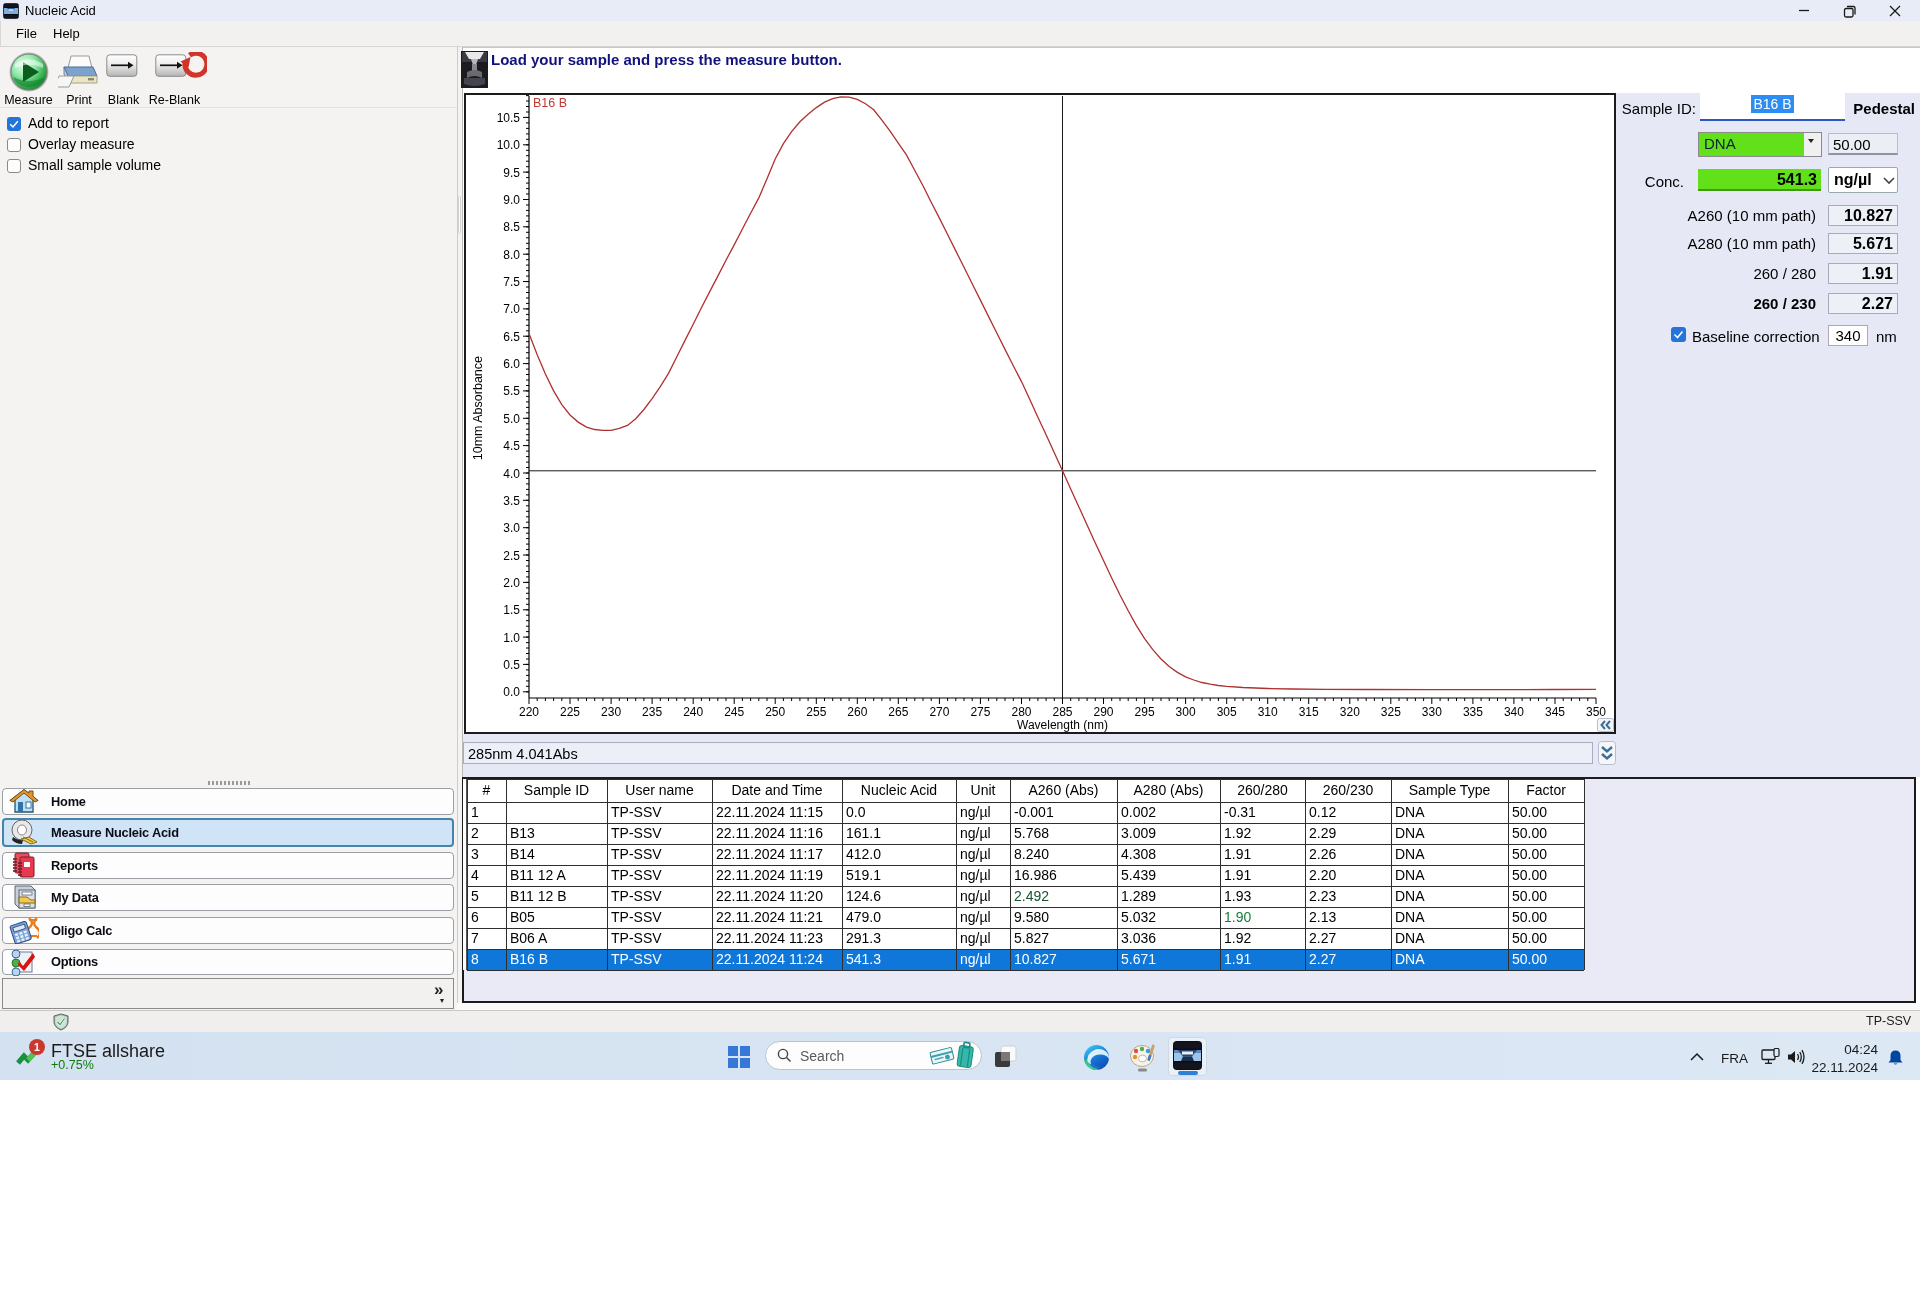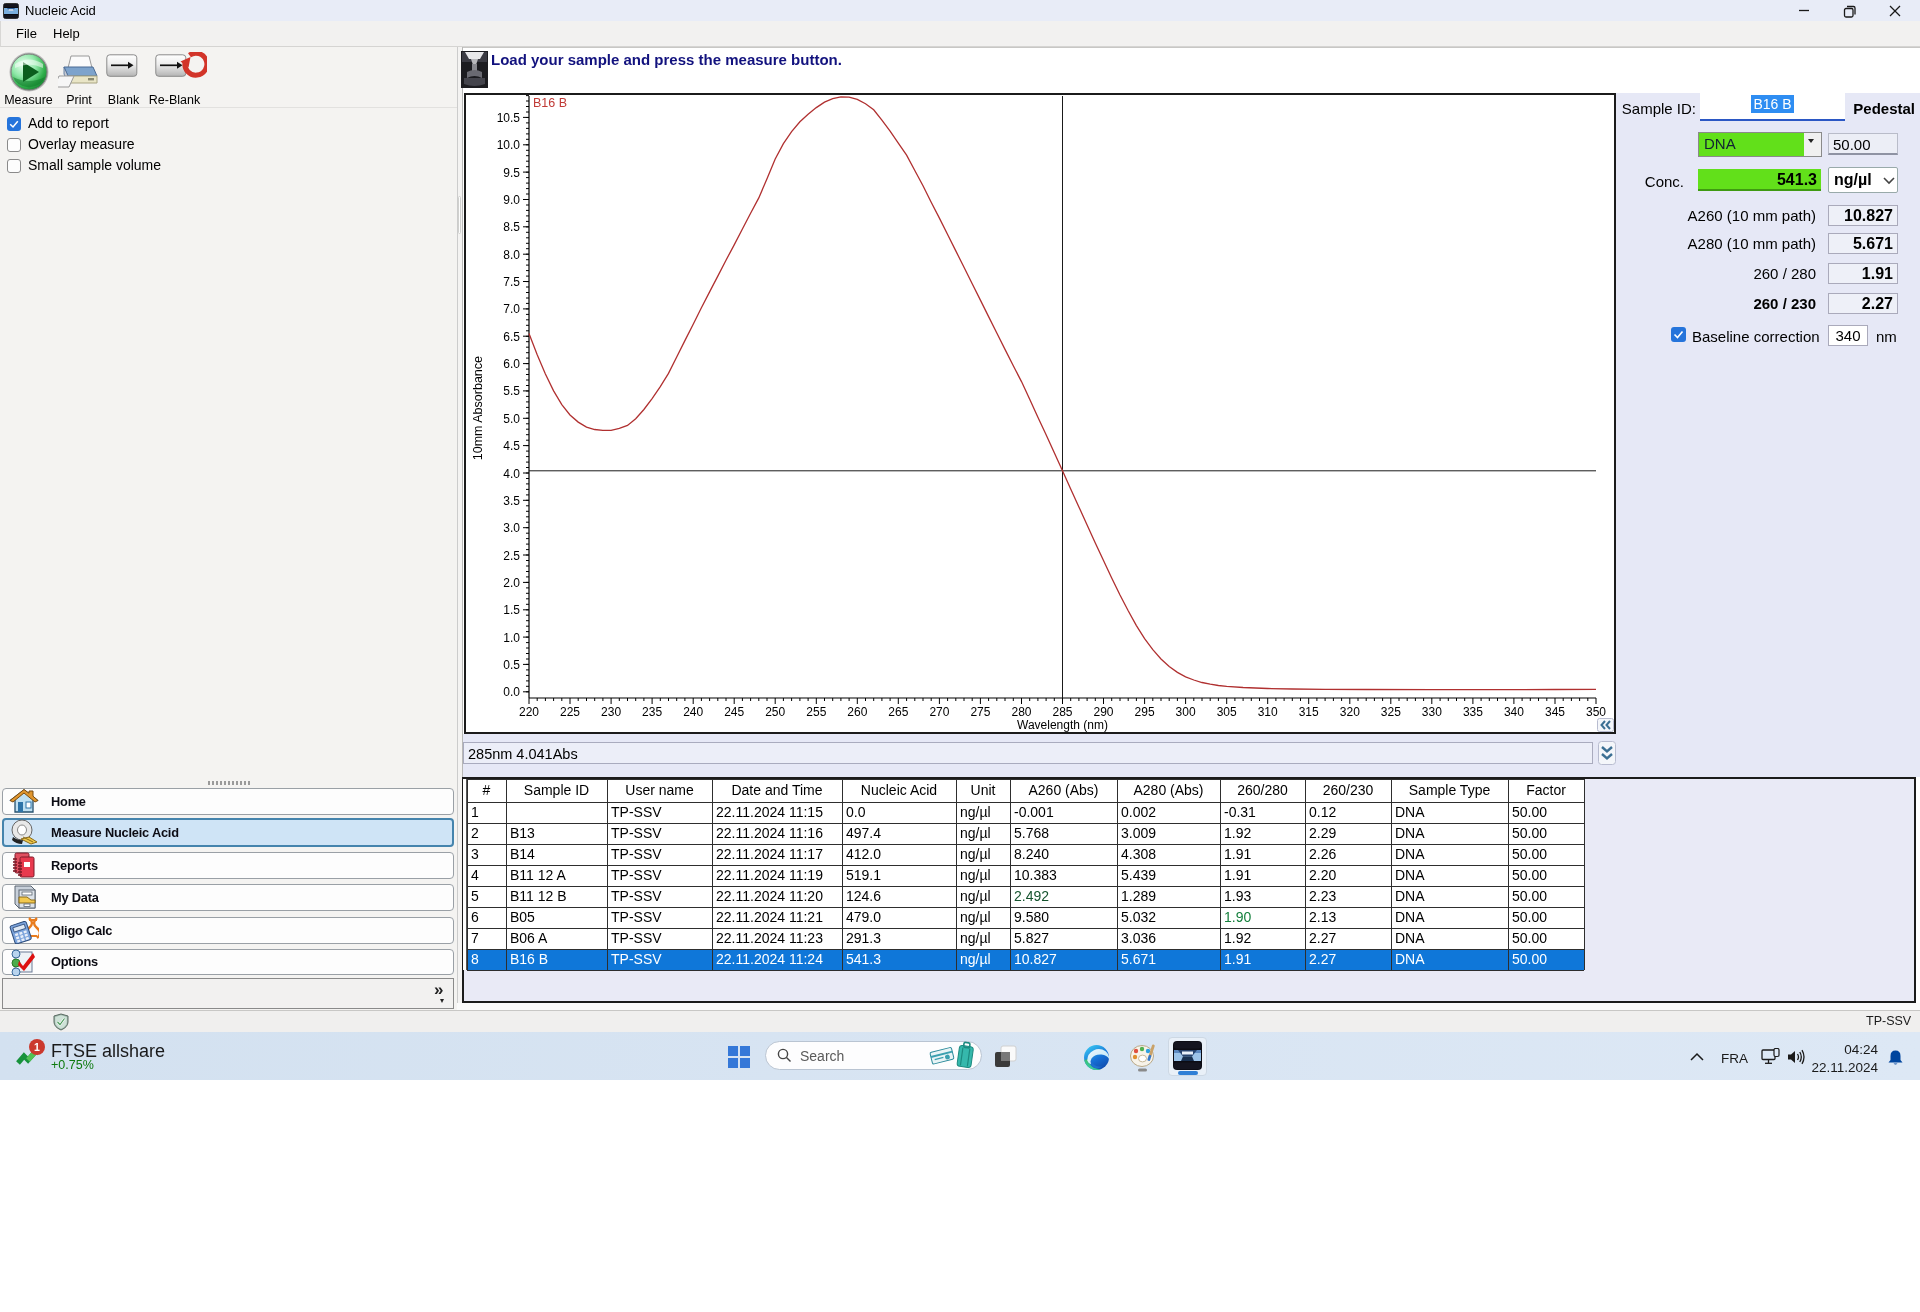--- a/index.html
+++ b/index.html
@@ -578,21 +578,21 @@
 <div style="position:absolute;left:1014px;top:802px;width:101px;height:21px;line-height:21px;font-size:14px;color:#000;white-space:nowrap;overflow:hidden">-0.001</div>
 <div style="position:absolute;left:1121px;top:802px;width:97px;height:21px;line-height:21px;font-size:14px;color:#000;white-space:nowrap;overflow:hidden">0.002</div>
 <div style="position:absolute;left:1224px;top:802px;width:79px;height:21px;line-height:21px;font-size:14px;color:#000;white-space:nowrap;overflow:hidden">-0.31</div>
 <div style="position:absolute;left:1309px;top:802px;width:80px;height:21px;line-height:21px;font-size:14px;color:#000;white-space:nowrap;overflow:hidden">0.12</div>
 <div style="position:absolute;left:1395px;top:802px;width:111px;height:21px;line-height:21px;font-size:14px;color:#000;white-space:nowrap;overflow:hidden">DNA</div>
 <div style="position:absolute;left:1512px;top:802px;width:70px;height:21px;line-height:21px;font-size:14px;color:#000;white-space:nowrap;overflow:hidden">50.00</div>
 <div style="position:absolute;left:471px;top:823px;width:33px;height:21px;line-height:21px;font-size:14px;color:#000;white-space:nowrap;overflow:hidden">2</div>
 <div style="position:absolute;left:510px;top:823px;width:95px;height:21px;line-height:21px;font-size:14px;color:#000;white-space:nowrap;overflow:hidden">B13</div>
 <div style="position:absolute;left:611px;top:823px;width:99px;height:21px;line-height:21px;font-size:14px;color:#000;white-space:nowrap;overflow:hidden">TP-SSV</div>
 <div style="position:absolute;left:716px;top:823px;width:124px;height:21px;line-height:21px;font-size:14px;color:#000;white-space:nowrap;overflow:hidden">22.11.2024 11:16</div>
-<div style="position:absolute;left:846px;top:823px;width:108px;height:21px;line-height:21px;font-size:14px;color:#000;white-space:nowrap;overflow:hidden">497.4</div>
+<div style="position:absolute;left:846px;top:823px;width:108px;height:21px;line-height:21px;font-size:14px;color:#000;white-space:nowrap;overflow:hidden">161.1</div>
 <div style="position:absolute;left:960px;top:823px;width:48px;height:21px;line-height:21px;font-size:14px;color:#000;white-space:nowrap;overflow:hidden">ng/µl</div>
 <div style="position:absolute;left:1014px;top:823px;width:101px;height:21px;line-height:21px;font-size:14px;color:#000;white-space:nowrap;overflow:hidden">5.768</div>
 <div style="position:absolute;left:1121px;top:823px;width:97px;height:21px;line-height:21px;font-size:14px;color:#000;white-space:nowrap;overflow:hidden">3.009</div>
 <div style="position:absolute;left:1224px;top:823px;width:79px;height:21px;line-height:21px;font-size:14px;color:#000;white-space:nowrap;overflow:hidden">1.92</div>
 <div style="position:absolute;left:1309px;top:823px;width:80px;height:21px;line-height:21px;font-size:14px;color:#000;white-space:nowrap;overflow:hidden">2.29</div>
 <div style="position:absolute;left:1395px;top:823px;width:111px;height:21px;line-height:21px;font-size:14px;color:#000;white-space:nowrap;overflow:hidden">DNA</div>
 <div style="position:absolute;left:1512px;top:823px;width:70px;height:21px;line-height:21px;font-size:14px;color:#000;white-space:nowrap;overflow:hidden">50.00</div>
 <div style="position:absolute;left:471px;top:844px;width:33px;height:21px;line-height:21px;font-size:14px;color:#000;white-space:nowrap;overflow:hidden">3</div>
 <div style="position:absolute;left:510px;top:844px;width:95px;height:21px;line-height:21px;font-size:14px;color:#000;white-space:nowrap;overflow:hidden">B14</div>
 <div style="position:absolute;left:611px;top:844px;width:99px;height:21px;line-height:21px;font-size:14px;color:#000;white-space:nowrap;overflow:hidden">TP-SSV</div>
@@ -604,21 +604,21 @@
 <div style="position:absolute;left:1224px;top:844px;width:79px;height:21px;line-height:21px;font-size:14px;color:#000;white-space:nowrap;overflow:hidden">1.91</div>
 <div style="position:absolute;left:1309px;top:844px;width:80px;height:21px;line-height:21px;font-size:14px;color:#000;white-space:nowrap;overflow:hidden">2.26</div>
 <div style="position:absolute;left:1395px;top:844px;width:111px;height:21px;line-height:21px;font-size:14px;color:#000;white-space:nowrap;overflow:hidden">DNA</div>
 <div style="position:absolute;left:1512px;top:844px;width:70px;height:21px;line-height:21px;font-size:14px;color:#000;white-space:nowrap;overflow:hidden">50.00</div>
 <div style="position:absolute;left:471px;top:865px;width:33px;height:21px;line-height:21px;font-size:14px;color:#000;white-space:nowrap;overflow:hidden">4</div>
 <div style="position:absolute;left:510px;top:865px;width:95px;height:21px;line-height:21px;font-size:14px;color:#000;white-space:nowrap;overflow:hidden">B11 12 A</div>
 <div style="position:absolute;left:611px;top:865px;width:99px;height:21px;line-height:21px;font-size:14px;color:#000;white-space:nowrap;overflow:hidden">TP-SSV</div>
 <div style="position:absolute;left:716px;top:865px;width:124px;height:21px;line-height:21px;font-size:14px;color:#000;white-space:nowrap;overflow:hidden">22.11.2024 11:19</div>
 <div style="position:absolute;left:846px;top:865px;width:108px;height:21px;line-height:21px;font-size:14px;color:#000;white-space:nowrap;overflow:hidden">519.1</div>
 <div style="position:absolute;left:960px;top:865px;width:48px;height:21px;line-height:21px;font-size:14px;color:#000;white-space:nowrap;overflow:hidden">ng/µl</div>
-<div style="position:absolute;left:1014px;top:865px;width:101px;height:21px;line-height:21px;font-size:14px;color:#000;white-space:nowrap;overflow:hidden">10.383</div>
+<div style="position:absolute;left:1014px;top:865px;width:101px;height:21px;line-height:21px;font-size:14px;color:#000;white-space:nowrap;overflow:hidden">16.986</div>
 <div style="position:absolute;left:1121px;top:865px;width:97px;height:21px;line-height:21px;font-size:14px;color:#000;white-space:nowrap;overflow:hidden">5.439</div>
 <div style="position:absolute;left:1224px;top:865px;width:79px;height:21px;line-height:21px;font-size:14px;color:#000;white-space:nowrap;overflow:hidden">1.91</div>
 <div style="position:absolute;left:1309px;top:865px;width:80px;height:21px;line-height:21px;font-size:14px;color:#000;white-space:nowrap;overflow:hidden">2.20</div>
 <div style="position:absolute;left:1395px;top:865px;width:111px;height:21px;line-height:21px;font-size:14px;color:#000;white-space:nowrap;overflow:hidden">DNA</div>
 <div style="position:absolute;left:1512px;top:865px;width:70px;height:21px;line-height:21px;font-size:14px;color:#000;white-space:nowrap;overflow:hidden">50.00</div>
 <div style="position:absolute;left:471px;top:886px;width:33px;height:21px;line-height:21px;font-size:14px;color:#000;white-space:nowrap;overflow:hidden">5</div>
 <div style="position:absolute;left:510px;top:886px;width:95px;height:21px;line-height:21px;font-size:14px;color:#000;white-space:nowrap;overflow:hidden">B11 12 B</div>
 <div style="position:absolute;left:611px;top:886px;width:99px;height:21px;line-height:21px;font-size:14px;color:#000;white-space:nowrap;overflow:hidden">TP-SSV</div>
 <div style="position:absolute;left:716px;top:886px;width:124px;height:21px;line-height:21px;font-size:14px;color:#000;white-space:nowrap;overflow:hidden">22.11.2024 11:20</div>
 <div style="position:absolute;left:846px;top:886px;width:108px;height:21px;line-height:21px;font-size:14px;color:#000;white-space:nowrap;overflow:hidden">124.6</div>

